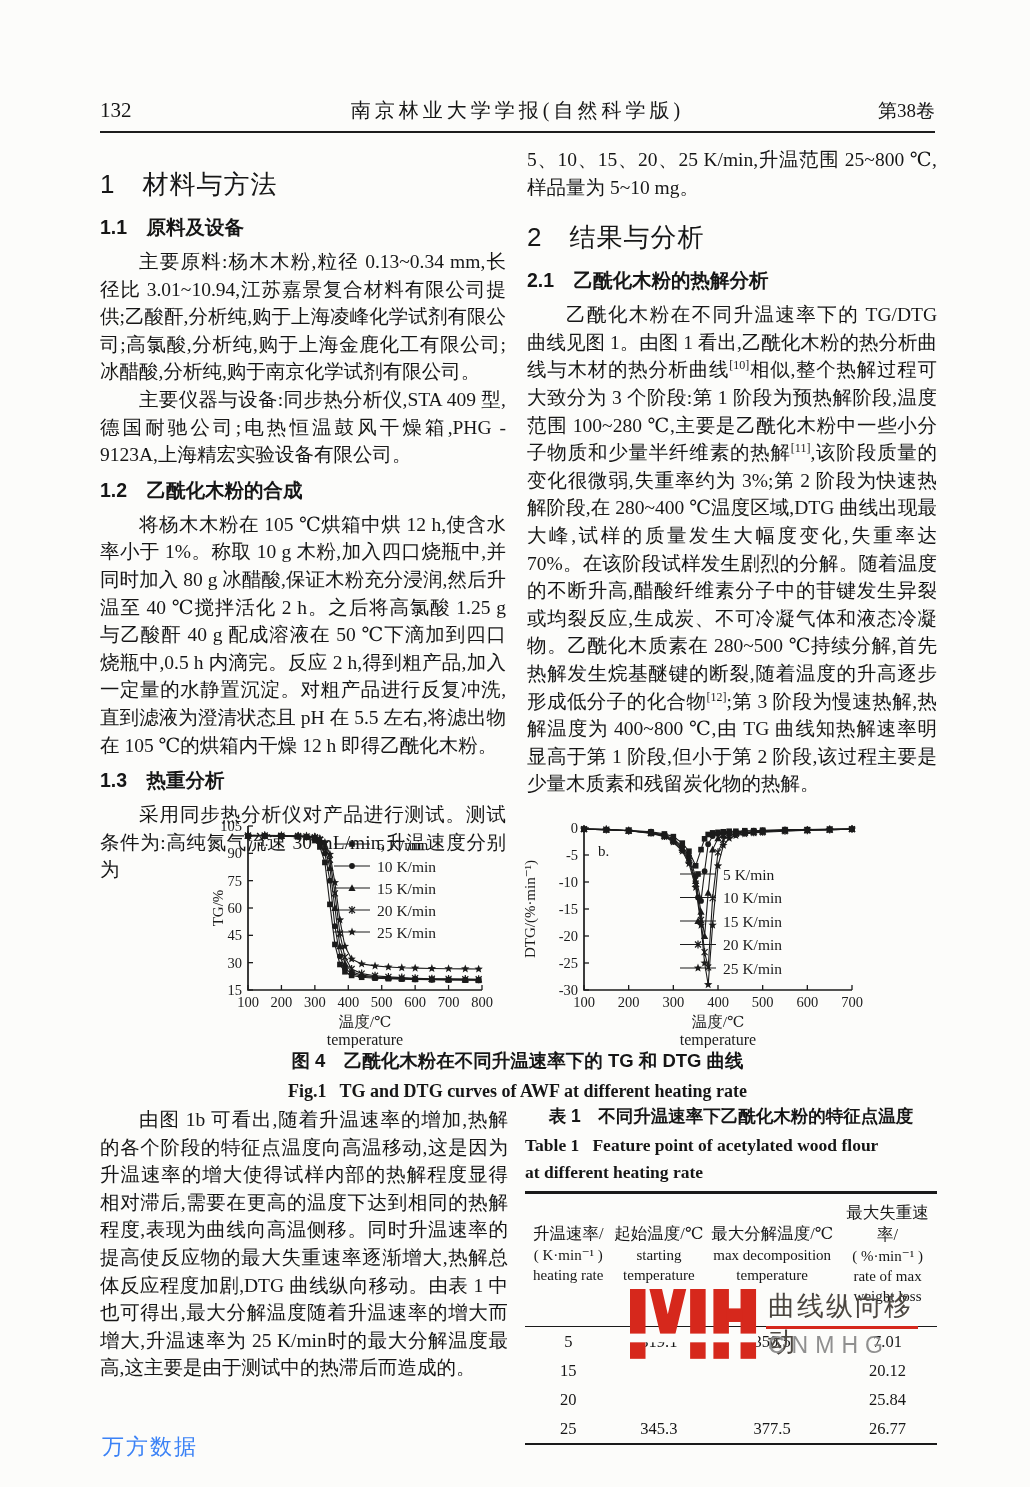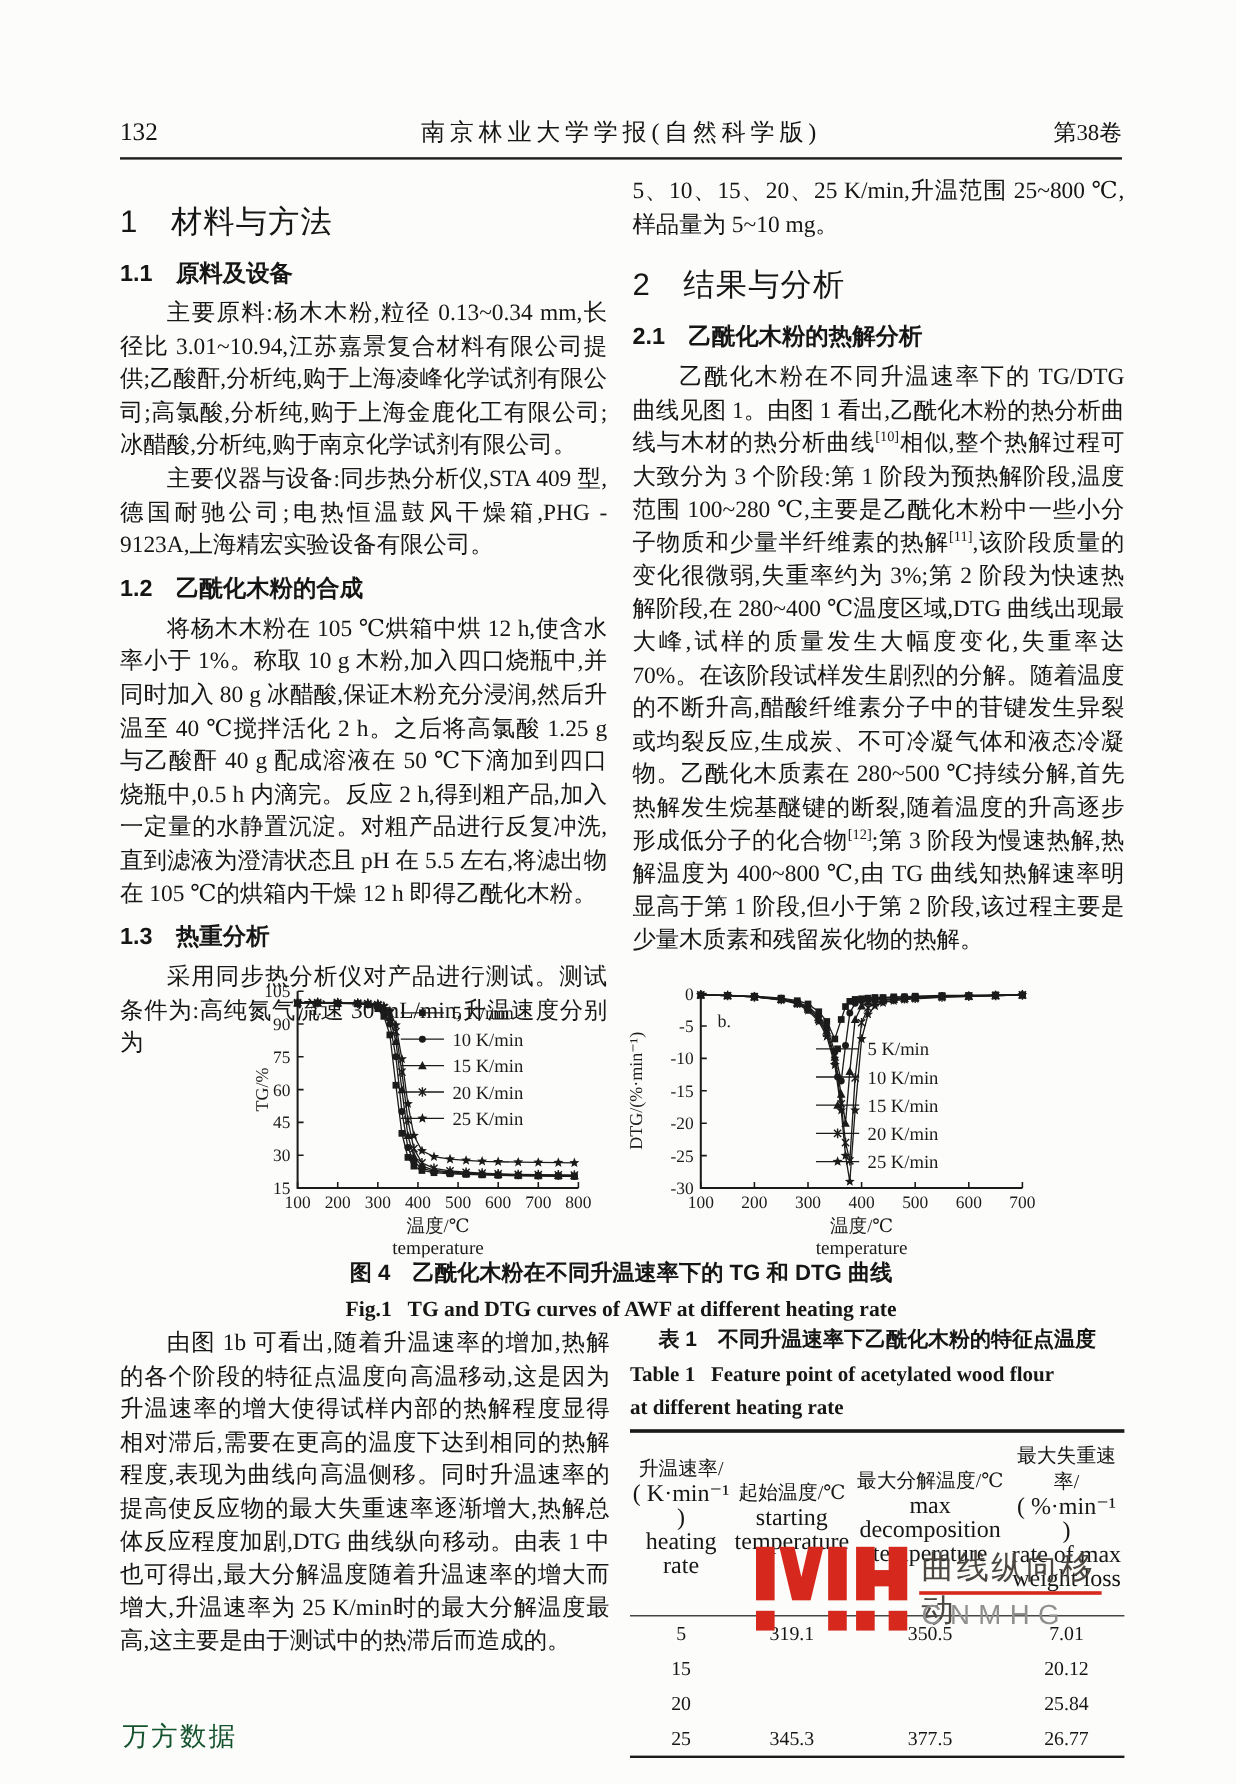--- a/index.html
+++ b/index.html
@@ -28,30 +28,30 @@
   .figcap .en{font-weight:bold;font-size:18px;white-space:pre-wrap;}
   .botl{position:absolute;left:100px;top:1106px;width:408px;}
   .tblk{position:absolute;left:525px;top:1104px;width:412px;}
   .tblk .cap-zh{font-family:"Liberation Sans","DejaVu Sans",sans-serif;font-weight:bold;font-size:17.5px;text-align:center;margin-bottom:7px;}
   .tblk .cap-en{font-weight:bold;font-size:17.5px;text-align:left;margin-bottom:6px;white-space:pre-wrap;}
   table.ftab{width:100%;border-collapse:collapse;margin-top:8px;
              border-top:3px solid #1a1a1a;border-bottom:2.5px solid #1a1a1a;}
   table.ftab thead tr{border-bottom:1.6px solid #1a1a1a;}
   table.ftab th{font-weight:normal;padding:8px 2px 20px 2px;vertical-align:middle;}
   .th-zh{font-size:16.5px;line-height:22px;}
-  .th-en{font-size:20px;line-height:20px;}
+  .th-en{font-size:15px;line-height:20px;}
   table.ftab td{text-align:center;font-size:16.5px;padding:4.5px 2px;}
   .wmark{position:absolute;left:630px;top:1282px;width:300px;height:84px;z-index:5;}
   .wmark .wm-zh{position:absolute;left:138px;top:6px;font-family:"Liberation Sans","DejaVu Sans",sans-serif;
                 font-size:27px;color:#4b4640;letter-spacing:2px;}
   .wmark .wm-rule{position:absolute;left:136px;top:44px;width:152px;height:2.5px;background:#d6281c;}
   .wmark .wm-en{position:absolute;left:138px;top:50px;font-family:"Liberation Sans","DejaVu Sans",sans-serif;
                 font-size:23px;color:#8f8f8f;letter-spacing:7px;}
   .footer{position:absolute;left:102px;top:1432px;font-family:"Liberation Sans","DejaVu Sans",sans-serif;
-          font-size:22px;color:#14532d;letter-spacing:2px;}
+          font-size:22px;color:#3b82f6;letter-spacing:2px;}
 </style>
 </head>
 <body>
 
 <div class="page">
 
   <div class="hdr">
     <span class="pno">132</span>
     <span class="jt">南京林业大学学报(自然科学版)</span>
     <span class="vol">第38卷</span>

